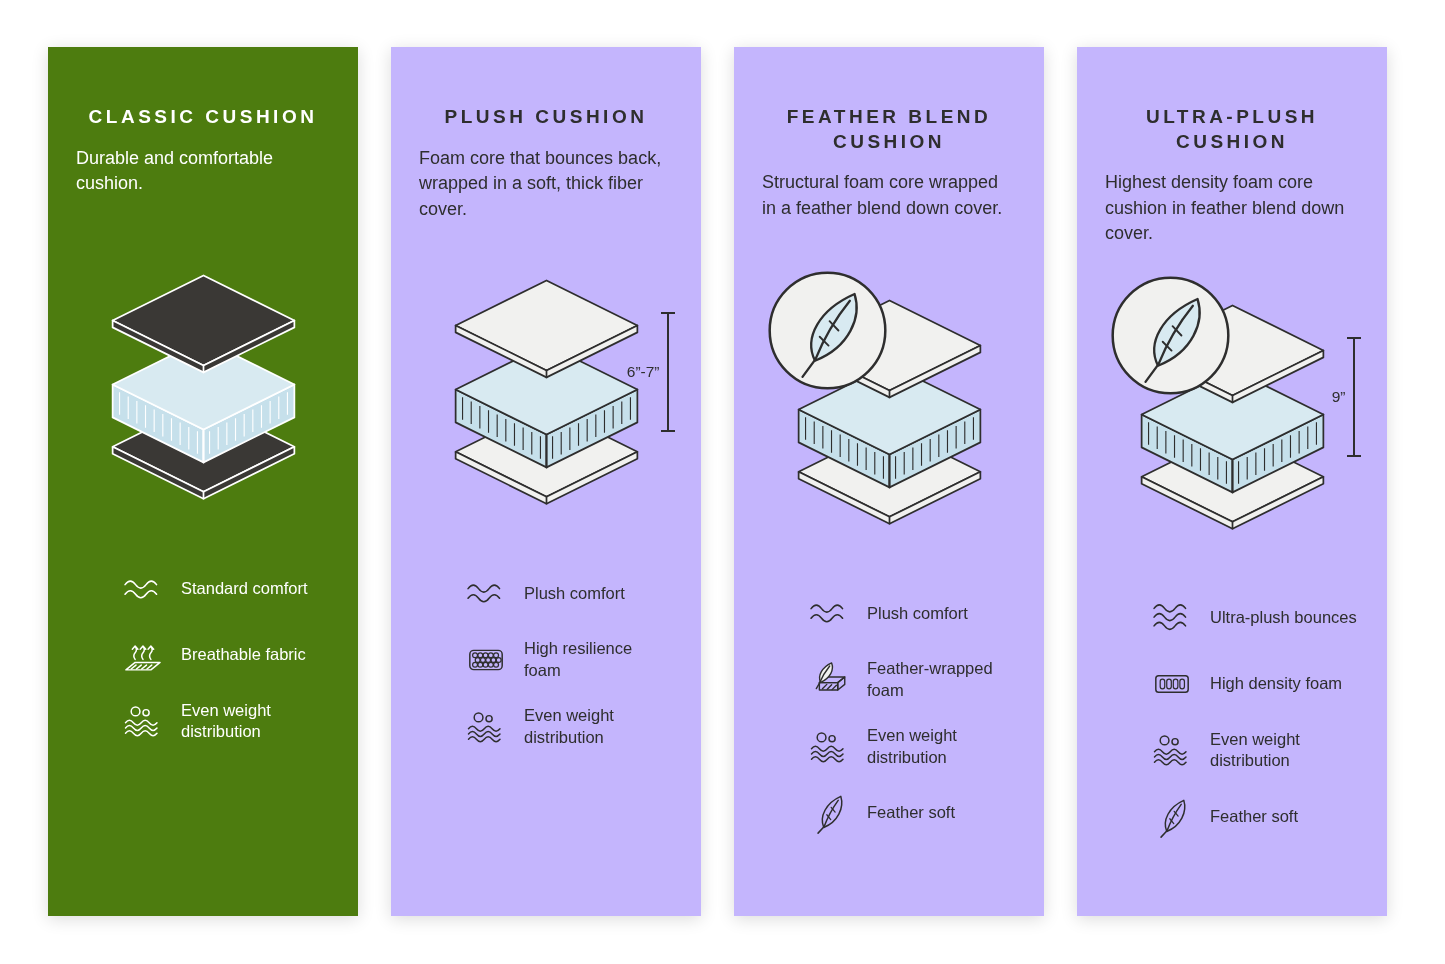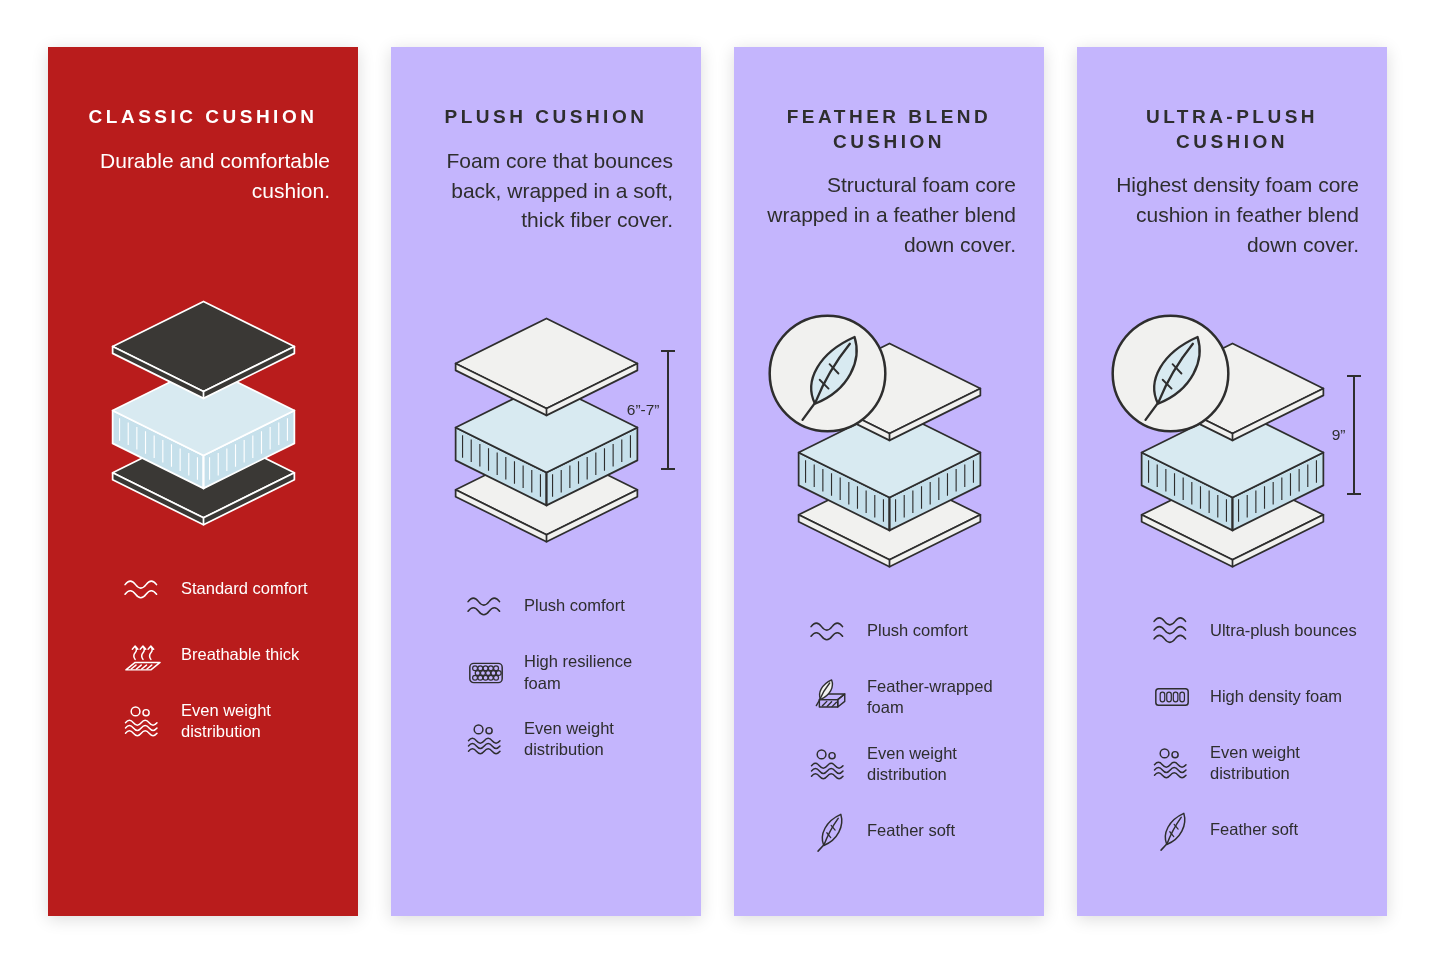--- a/index.html
+++ b/index.html
@@ -16,35 +16,35 @@
     width:310px;
     height:869px;
     padding:58px 28px 20px;
     display:flex;
     flex-direction:column;
     align-items:center;
     box-shadow:0 3px 16px rgba(0,0,0,.14);
     --foam-top:#D8EAF1;
     --foam-side:#C6E0EB;
   }
-  .card.dark  { background:#b91c1c; color:#FFFFFF; --cover-fill:#3A3835; }
+  .card.dark  { background:#4d7c0f; color:#FFFFFF; --cover-fill:#3A3835; }
   .card.light { background:#c4b5fd; color:#2E2E2E; --cover-fill:#F1F1EF; }
   #card-1{ left:48px; } #card-2{ left:391px; } #card-3{ left:734px; } #card-4{ left:1077px; }
 
   .title {
     font-size:19px; font-weight:bold; letter-spacing:3.5px;
     text-align:center; line-height:1.3; max-width:250px;
   }
   .desc {
-    margin-top:16px; font-size:21px; line-height:1.42;
-    text-align:right; max-width:264px; min-height:72px;
+    margin-top:16px; font-size:18px; line-height:1.42;
+    text-align:left; max-width:264px; min-height:72px;
   }
   .illus {
     margin-top:22px; height:290px; align-self:stretch;
-    display:flex; align-items:flex-end; justify-content:center;
+    display:flex; align-items:center; justify-content:center;
   }
   .cushion-wrap { position:relative; width:225px; height:239px; }
   .cushion { display:block; width:225px; height:239px; }
   .badge { position:absolute; left:-12px; top:-22px; width:125px; height:125px; }
   .measure {
     position:absolute; right:-10px; top:42px; height:120px;
     display:flex; align-items:center; gap:7px;
   }
   .measure-label { font-size:15.5px; white-space:nowrap; }
   .measure-line { position:relative; width:2px; height:100%; background:currentColor; }
@@ -217,21 +217,21 @@
           </svg>
         </span>
       <span class="flabel">Standard comfort</span>
     </li>
     <li class="feature">
       <span class="ficon">
           <svg viewBox="0 0 48 48">
             <use href="#sym-breathable"></use>
           </svg>
         </span>
-      <span class="flabel">Breathable thick</span>
+      <span class="flabel">Breathable fabric</span>
     </li>
     <li class="feature">
       <span class="ficon">
           <svg viewBox="0 0 48 48">
             <use href="#sym-weight"></use>
           </svg>
         </span>
       <span class="flabel">Even weight distribution</span>
     </li>
   </ul>

